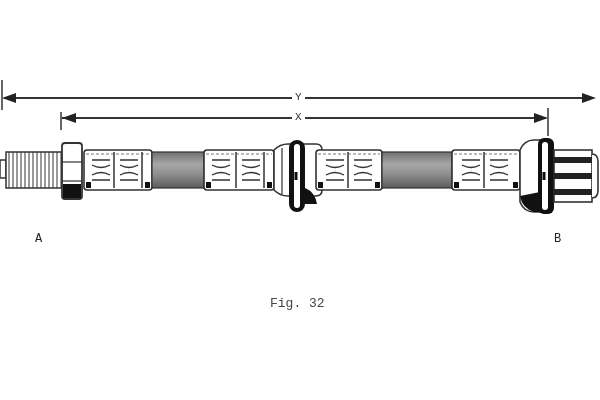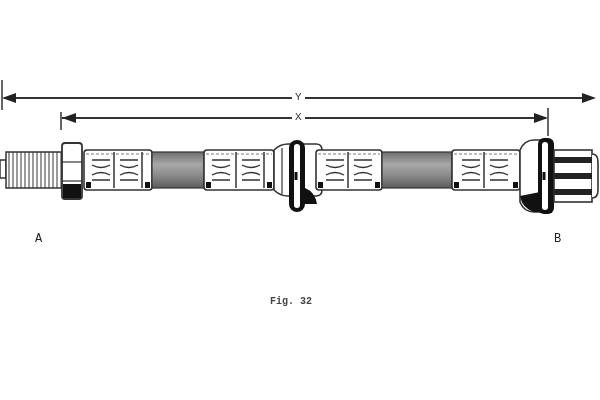--- a/index.html
+++ b/index.html
@@ -119,13 +119,13 @@
     <rect x="554" y="173" width="38" height="6" fill="#222"></rect>
     <rect x="554" y="189" width="38" height="6" fill="#222"></rect>
     <path d="M592 154 q6 0 6 8 v28 q0 8 -6 8" fill="#fff" stroke="#333" stroke-width="1.6"></path>
   </g>
 </svg>
 
 <span class="dimlbl" style="left:292px; top:92px;">Y</span>
 <span class="dimlbl" style="left:292px; top:112px;">X</span>
 <span class="lbl" style="left:35px; top:233px;">A</span>
 <span class="lbl" style="left:554px; top:233px;">B</span>
-<span class="lbl" style="left:270px; top:297px; font-size:10px; font-weight:bold; color:#444;">Fig. 32</span>
+<span class="lbl" style="left:270px; top:297px; font-size:13px; font-weight:normal; color:#444;">Fig. 32</span>
 
 </body></html>

